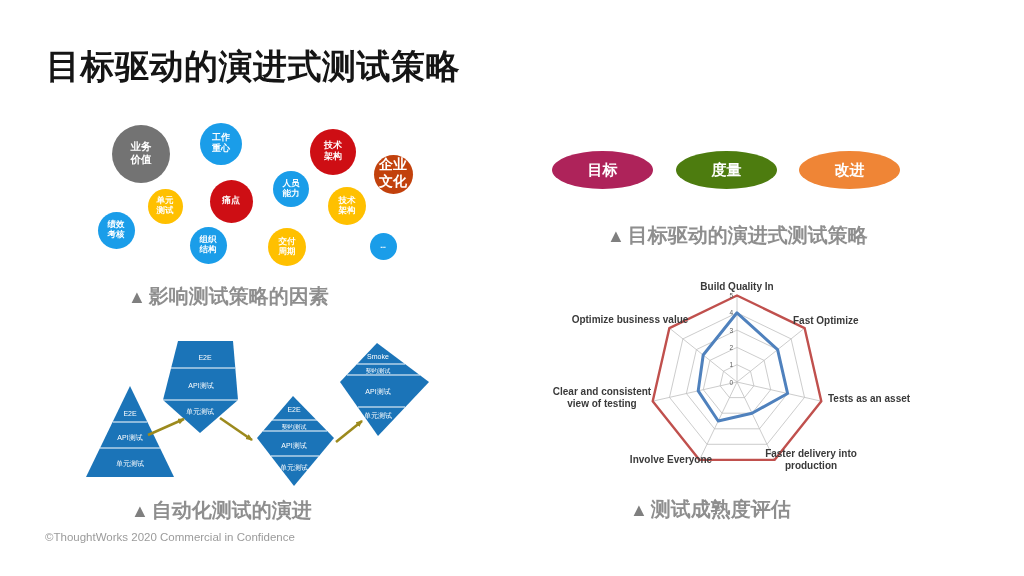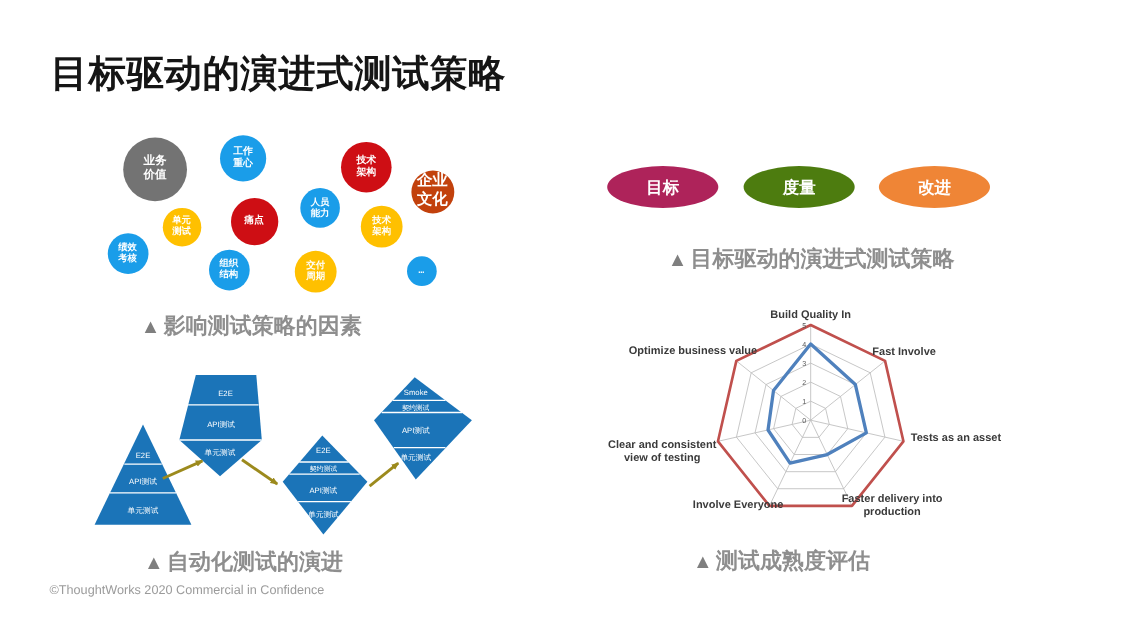--- a/index.html
+++ b/index.html
@@ -23,21 +23,21 @@
   .evo-label-sm{font-size:6.2px;}
   .evo-arrow{stroke-width:2.6;}
   
   #radar{position:absolute;left:545px;top:270px;width:400px;height:230px;}
   .axis-label{position:absolute;font-size:10px;font-weight:bold;color:#3a3a3a;line-height:1.15;}
   .al0{left:657px;top:281px;width:160px;text-align:center;}
   .al1{left:793px;top:315px;width:110px;text-align:left;}
   .al2{left:828px;top:393px;width:110px;text-align:left;}
   .al3{left:750px;top:448px;width:122px;text-align:center;}
   .al4{left:612px;top:454px;width:118px;text-align:center;}
-  .al5{left:543px;top:386px;width:118px;text-align:center;margin-top:13px;}
+  .al5{left:543px;top:386px;width:118px;text-align:center;}
   .al6{left:569px;top:314px;width:122px;text-align:center;}
   .footer{position:absolute;left:45px;top:531px;font-size:11.5px;color:#9b9b9b;}
   .page-num{position:absolute;left:982px;top:532px;font-size:12px;color:#b3b3b3;}
 </style>
 </head>
 <body>
 
 <div class="slide">
 
   <div class="title">目标驱动的演进式测试策略</div>
@@ -165,21 +165,21 @@
       <polygon points="737.0,295.5 804.6,328.1 821.3,401.2 774.5,459.9 699.5,459.9 652.7,401.2 669.4,328.1" fill="none" stroke="#C0504D" stroke-width="2.4" stroke-linejoin="round"></polygon>
       <polygon points="737.0,312.8 777.6,349.6 787.6,393.5 752.0,413.2 718.2,421.0 698.2,390.9 703.2,355.0" fill="none" stroke="#4F81BD" stroke-width="3" stroke-linejoin="round"></polygon>
       <text x="733" y="384.5" text-anchor="end" font-size="6.5" fill="#595959">0</text>
       <text x="733" y="367.2" text-anchor="end" font-size="6.5" fill="#595959">1</text>
       <text x="733" y="349.9" text-anchor="end" font-size="6.5" fill="#595959">2</text>
       <text x="733" y="332.6" text-anchor="end" font-size="6.5" fill="#595959">3</text>
       <text x="733" y="315.3" text-anchor="end" font-size="6.5" fill="#595959">4</text>
       <text x="733" y="298.0" text-anchor="end" font-size="6.5" fill="#595959">5</text>
     </svg>
   <div class="axis-label al0">Build Quality In</div>
-  <div class="axis-label al1">Fast Involve</div>
+  <div class="axis-label al1">Fast Optimize</div>
   <div class="axis-label al2">Tests as an asset</div>
   <div class="axis-label al3">Faster delivery into production</div>
   <div class="axis-label al4">Involve Everyone</div>
   <div class="axis-label al5">Clear and consistent view of testing</div>
   <div class="axis-label al6">Optimize business value</div>
 
   <div class="caption" style="left:630px;top:496px">
     <span class="marker">▲</span><span>测试成熟度评估</span>
   </div>
 

